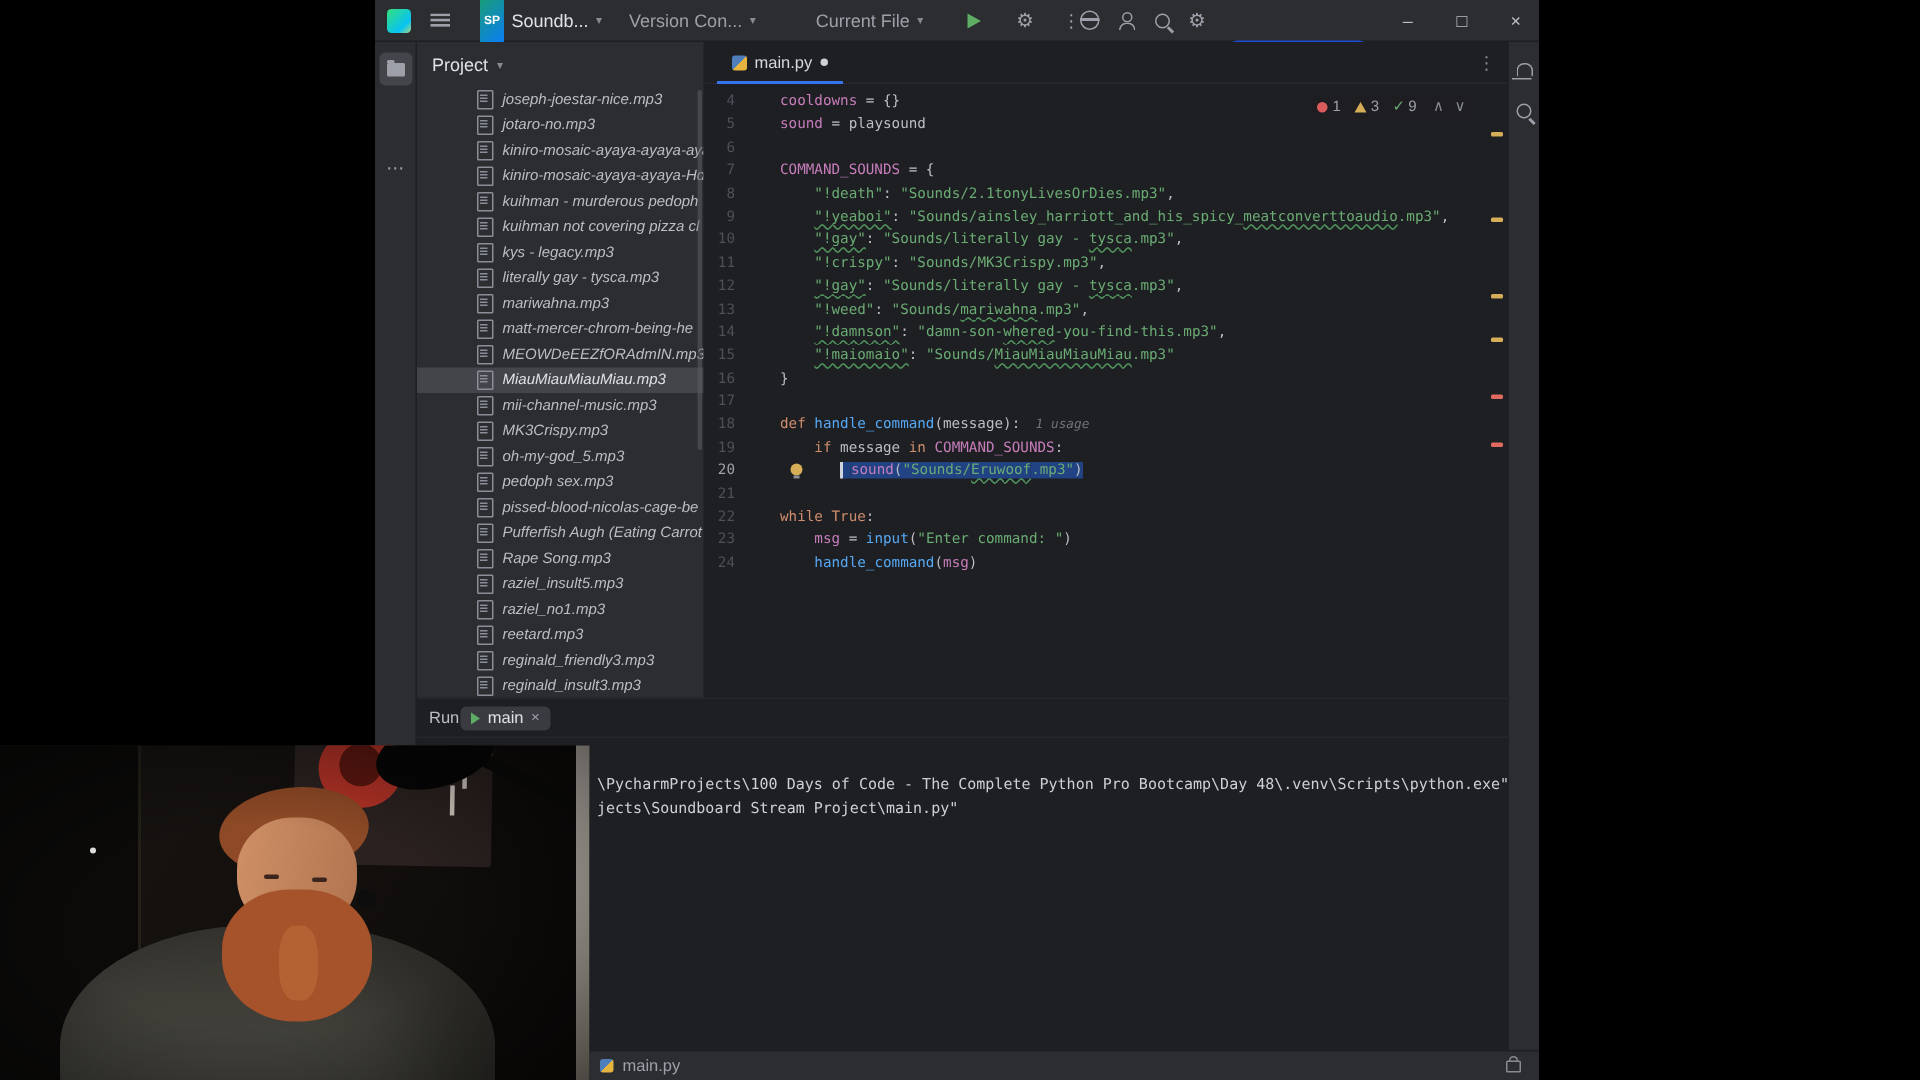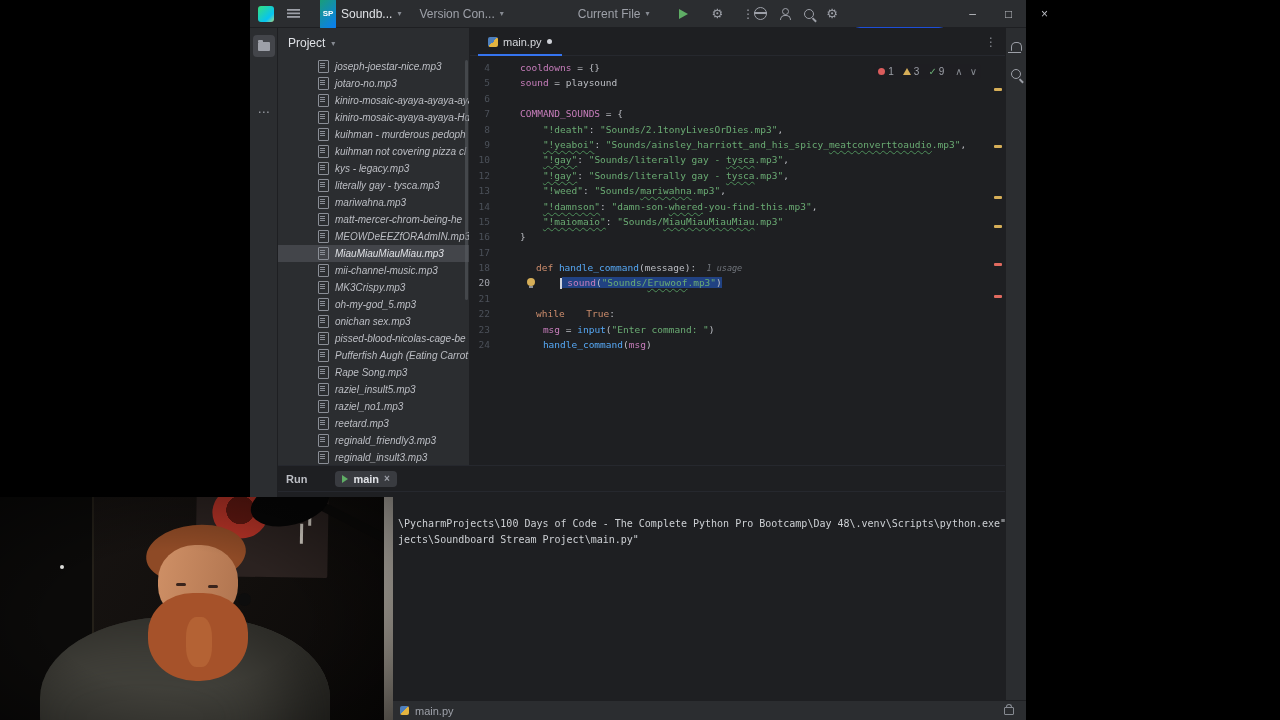--- a/index.html
+++ b/index.html
@@ -7,21 +7,21 @@
        font-family:"Liberation Sans","DejaVu Sans",sans-serif;}
 
   
   .window{position:absolute;left:250px;top:0;width:776px;height:720px;background:#1e1f22;
           display:flex;flex-direction:column;z-index:1;}
 
   
   .titlebar{height:28px;min-height:28px;background:#2b2d30;border-bottom:1px solid #1e1f22;
             box-sizing:border-box;display:flex;align-items:center;padding:0 4px;}
   .tb-left{display:flex;align-items:center;gap:4px;}
-  .tb-center{display:flex;align-items:center;gap:19px;margin-left:60px;}
+  .tb-center{display:flex;align-items:center;gap:19px;margin-left:26px;}
   .tb-right{display:flex;align-items:center;gap:12px;margin-left:auto;padding-right:4px;}
   .logo{width:16px;height:16px;border-radius:3px;margin-left:4px;
         background:linear-gradient(135deg,#35e07c,#07c3f2 70%,#f5e34d 115%);}
   .burger{width:13px;height:9px;margin:0 9px;
           background:linear-gradient(#9da0a8 1.5px,transparent 1.5px);background-size:100% 3.5px;}
   .widget{display:flex;align-items:center;gap:5px;padding:3px 7px;border-radius:4px;
           font-size:12px;color:#dfe1e5;white-space:nowrap;}
   .dim{color:#9da0a8;}
   .chev{color:#868a91;font-size:8px;}
   .badge{width:16px;height:32px;border-radius:3px;color:#fff;font-size:8px;font-weight:bold;
@@ -94,21 +94,21 @@
   .mod-dot{width:5px;height:5px;border-radius:50%;background:#ced0d6;}
   .tab-more{position:absolute;right:8px;color:#868a91;font-size:12px;}
 
   .code-pane{flex:1;position:relative;overflow:hidden;padding-top:4px;}
   .code-row{height:15.4px;line-height:15.4px;display:flex;position:relative;
             font-family:"DejaVu Sans Mono","Liberation Mono",monospace;font-size:9.5px;}
   .gutter{width:50px;min-width:50px;box-sizing:border-box;padding-right:30px;text-align:right;
           color:#4b5059;}
   .gutter.cur{color:#a1a3ab;text-align:right;}
   .code-text{white-space:pre;color:#bcbec4;text-align:center;}
-  .c-d{color:#bcbec4;} .c-k{color:#cf8e6d;margin-left:16px;} .c-s{color:#6aab73;}
+  .c-d{color:#bcbec4;} .c-k{color:#cf8e6d;} .c-s{color:#6aab73;}
   .c-v{color:#c77dbb;} .c-f{color:#56a8f5;}
   .c-g{color:#6f737a;font-size:8.5px;font-style:italic;}
   .wavy{text-decoration:underline;text-decoration-style:wavy;text-decoration-color:#4e8f5a;
         text-decoration-thickness:1px;text-underline-offset:2px;text-decoration-skip-ink:none;}
   .sel{background:#214283;}
   .caret{display:inline-block;width:1.5px;height:11px;background:#d0d4dc;vertical-align:middle;}
   .bulb{position:absolute;left:57px;top:3px;width:8px;height:8px;border-radius:50%;background:#d6ae58;}
   .bulb::after{content:"";position:absolute;left:2px;top:8px;width:4px;height:2px;background:#8a8e96;}
 
   .inspections{position:absolute;top:8px;right:24px;display:flex;align-items:center;gap:9px;
@@ -120,22 +120,22 @@
             border-bottom:7px solid #d6ae58;margin-right:3px;}
   .ok-check{color:#6aab73;margin-right:2px;}
   .chevs{display:flex;gap:7px;color:#868a91;margin-left:2px;}
 
   .error-stripe{position:absolute;top:0;right:0;width:14px;height:100%;}
   .stripe-mark{position:absolute;right:3px;width:8px;height:3px;border-radius:1px;}
 
   
   .run-panel{height:235px;min-height:235px;border-top:1px solid #26282e;box-sizing:border-box;
              display:flex;flex-direction:column;background:#1e1f22;}
-  .run-header{height:26px;min-height:26px;display:flex;align-items:center;gap:28px;
-              padding-left:8px;border-bottom:1px solid #26282e;box-sizing:border-box;font-weight:bold;}
+  .run-header{height:26px;min-height:26px;display:flex;align-items:center;gap:1px;
+              padding-left:8px;border-bottom:1px solid #26282e;box-sizing:border-box;}
   .run-label{font-size:11px;color:#bcbec4;}
   .run-chip{display:flex;align-items:center;gap:5px;background:#393b40;border-radius:4px;
             padding:2px 7px;font-size:11px;color:#dfe1e5;}
   .chip-play{width:0;height:0;border-left:6px solid #5fad65;border-top:4px solid transparent;
              border-bottom:4px solid transparent;}
   .chip-close{color:#9da0a8;font-size:10px;}
   .console{flex:1;padding:24px 0 0 120px;font-family:"DejaVu Sans Mono","Liberation Mono",monospace;
            font-size:10px;line-height:16px;color:#cdd0d4;overflow:hidden;}
   .console-line{white-space:pre;min-height:16px;}
 
@@ -304,21 +304,21 @@
               <div class="tree-row">
                 <span class="doc-icon"></span>
                 <span>MK3Crispy.mp3</span>
               </div>
               <div class="tree-row">
                 <span class="doc-icon"></span>
                 <span>oh-my-god_5.mp3</span>
               </div>
               <div class="tree-row">
                 <span class="doc-icon"></span>
-                <span>onichan sex.mp3</span>
+                <span>pedoph sex.mp3</span>
               </div>
               <div class="tree-row">
                 <span class="doc-icon"></span>
                 <span>pissed-blood-nicolas-cage-be</span>
               </div>
               <div class="tree-row">
                 <span class="doc-icon"></span>
                 <span>Pufferfish Augh (Eating Carrot</span>
               </div>
               <div class="tree-row">
@@ -400,20 +400,24 @@
                 </div>
                 <div class="code-row">
                   <span class="gutter">9</span>
                   <span class="code-text"><span class="c-d">    </span><span class="c-s wavy">"!yeaboi"</span><span class="c-d">: </span><span class="c-s">"Sounds/ainsley_harriott_and_his_spicy_</span><span class="c-s wavy">meatconverttoaudio</span><span class="c-s">.mp3"</span><span class="c-d">,</span></span>
                 </div>
                 <div class="code-row">
                   <span class="gutter">10</span>
                   <span class="code-text"><span class="c-d">    </span><span class="c-s wavy">"!gay"</span><span class="c-d">: </span><span class="c-s">"Sounds/literally gay - </span><span class="c-s wavy">tysca</span><span class="c-s">.mp3"</span><span class="c-d">,</span></span>
                 </div>
                 <div class="code-row">
+                  <span class="gutter">11</span>
+                  <span class="code-text"><span class="c-d">    </span><span class="c-s">"!crispy"</span><span class="c-d">: </span><span class="c-s">"Sounds/MK3Crispy.mp3"</span><span class="c-d">,</span></span>
+                </div>
+                <div class="code-row">
                   <span class="gutter">12</span>
                   <span class="code-text"><span class="c-d">    </span><span class="c-s wavy">"!gay"</span><span class="c-d">: </span><span class="c-s">"Sounds/literally gay - </span><span class="c-s wavy">tysca</span><span class="c-s">.mp3"</span><span class="c-d">,</span></span>
                 </div>
                 <div class="code-row">
                   <span class="gutter">13</span>
                   <span class="code-text"><span class="c-d">    </span><span class="c-s">"!weed"</span><span class="c-d">: </span><span class="c-s">"Sounds/</span><span class="c-s wavy">mariwahna</span><span class="c-s">.mp3"</span><span class="c-d">,</span></span>
                 </div>
                 <div class="code-row">
                   <span class="gutter">14</span>
                   <span class="code-text"><span class="c-d">    </span><span class="c-s wavy">"!damnson"</span><span class="c-d">: </span><span class="c-s">"damn-son-</span><span class="c-s wavy">whered</span><span class="c-s">-you-find-this.mp3"</span><span class="c-d">,</span></span>
@@ -426,20 +430,24 @@
                   <span class="gutter">16</span>
                   <span class="code-text"><span class="c-d">}</span></span>
                 </div>
                 <div class="code-row">
                   <span class="gutter">17</span>
                   <span class="code-text"></span>
                 </div>
                 <div class="code-row">
                   <span class="gutter">18</span>
                   <span class="code-text"><span class="c-k">def </span><span class="c-f">handle_command</span><span class="c-d">(message):</span><span class="c-g">  1 usage</span></span>
+                </div>
+                <div class="code-row">
+                  <span class="gutter">19</span>
+                  <span class="code-text"><span class="c-d">    </span><span class="c-k">if</span><span class="c-d"> message </span><span class="c-k">in</span><span class="c-d"> </span><span class="c-v">COMMAND_SOUNDS</span><span class="c-d">:</span></span>
                 </div>
                 <div class="code-row">
                   <span class="bulb"></span>
                   <span class="gutter cur">20</span>
                   <span class="code-text"><span class="c-d">       </span><span class="caret"></span><span class="sel c-d"> </span><span class="sel c-v">sound</span><span class="sel c-d">(</span><span class="sel c-s">"Sounds/</span><span class="sel c-s wavy">Eruwoof</span><span class="sel c-s">.mp3"</span><span class="sel c-d">)</span></span>
                 </div>
                 <div class="code-row">
                   <span class="gutter">21</span>
                   <span class="code-text"></span>
                 </div>

